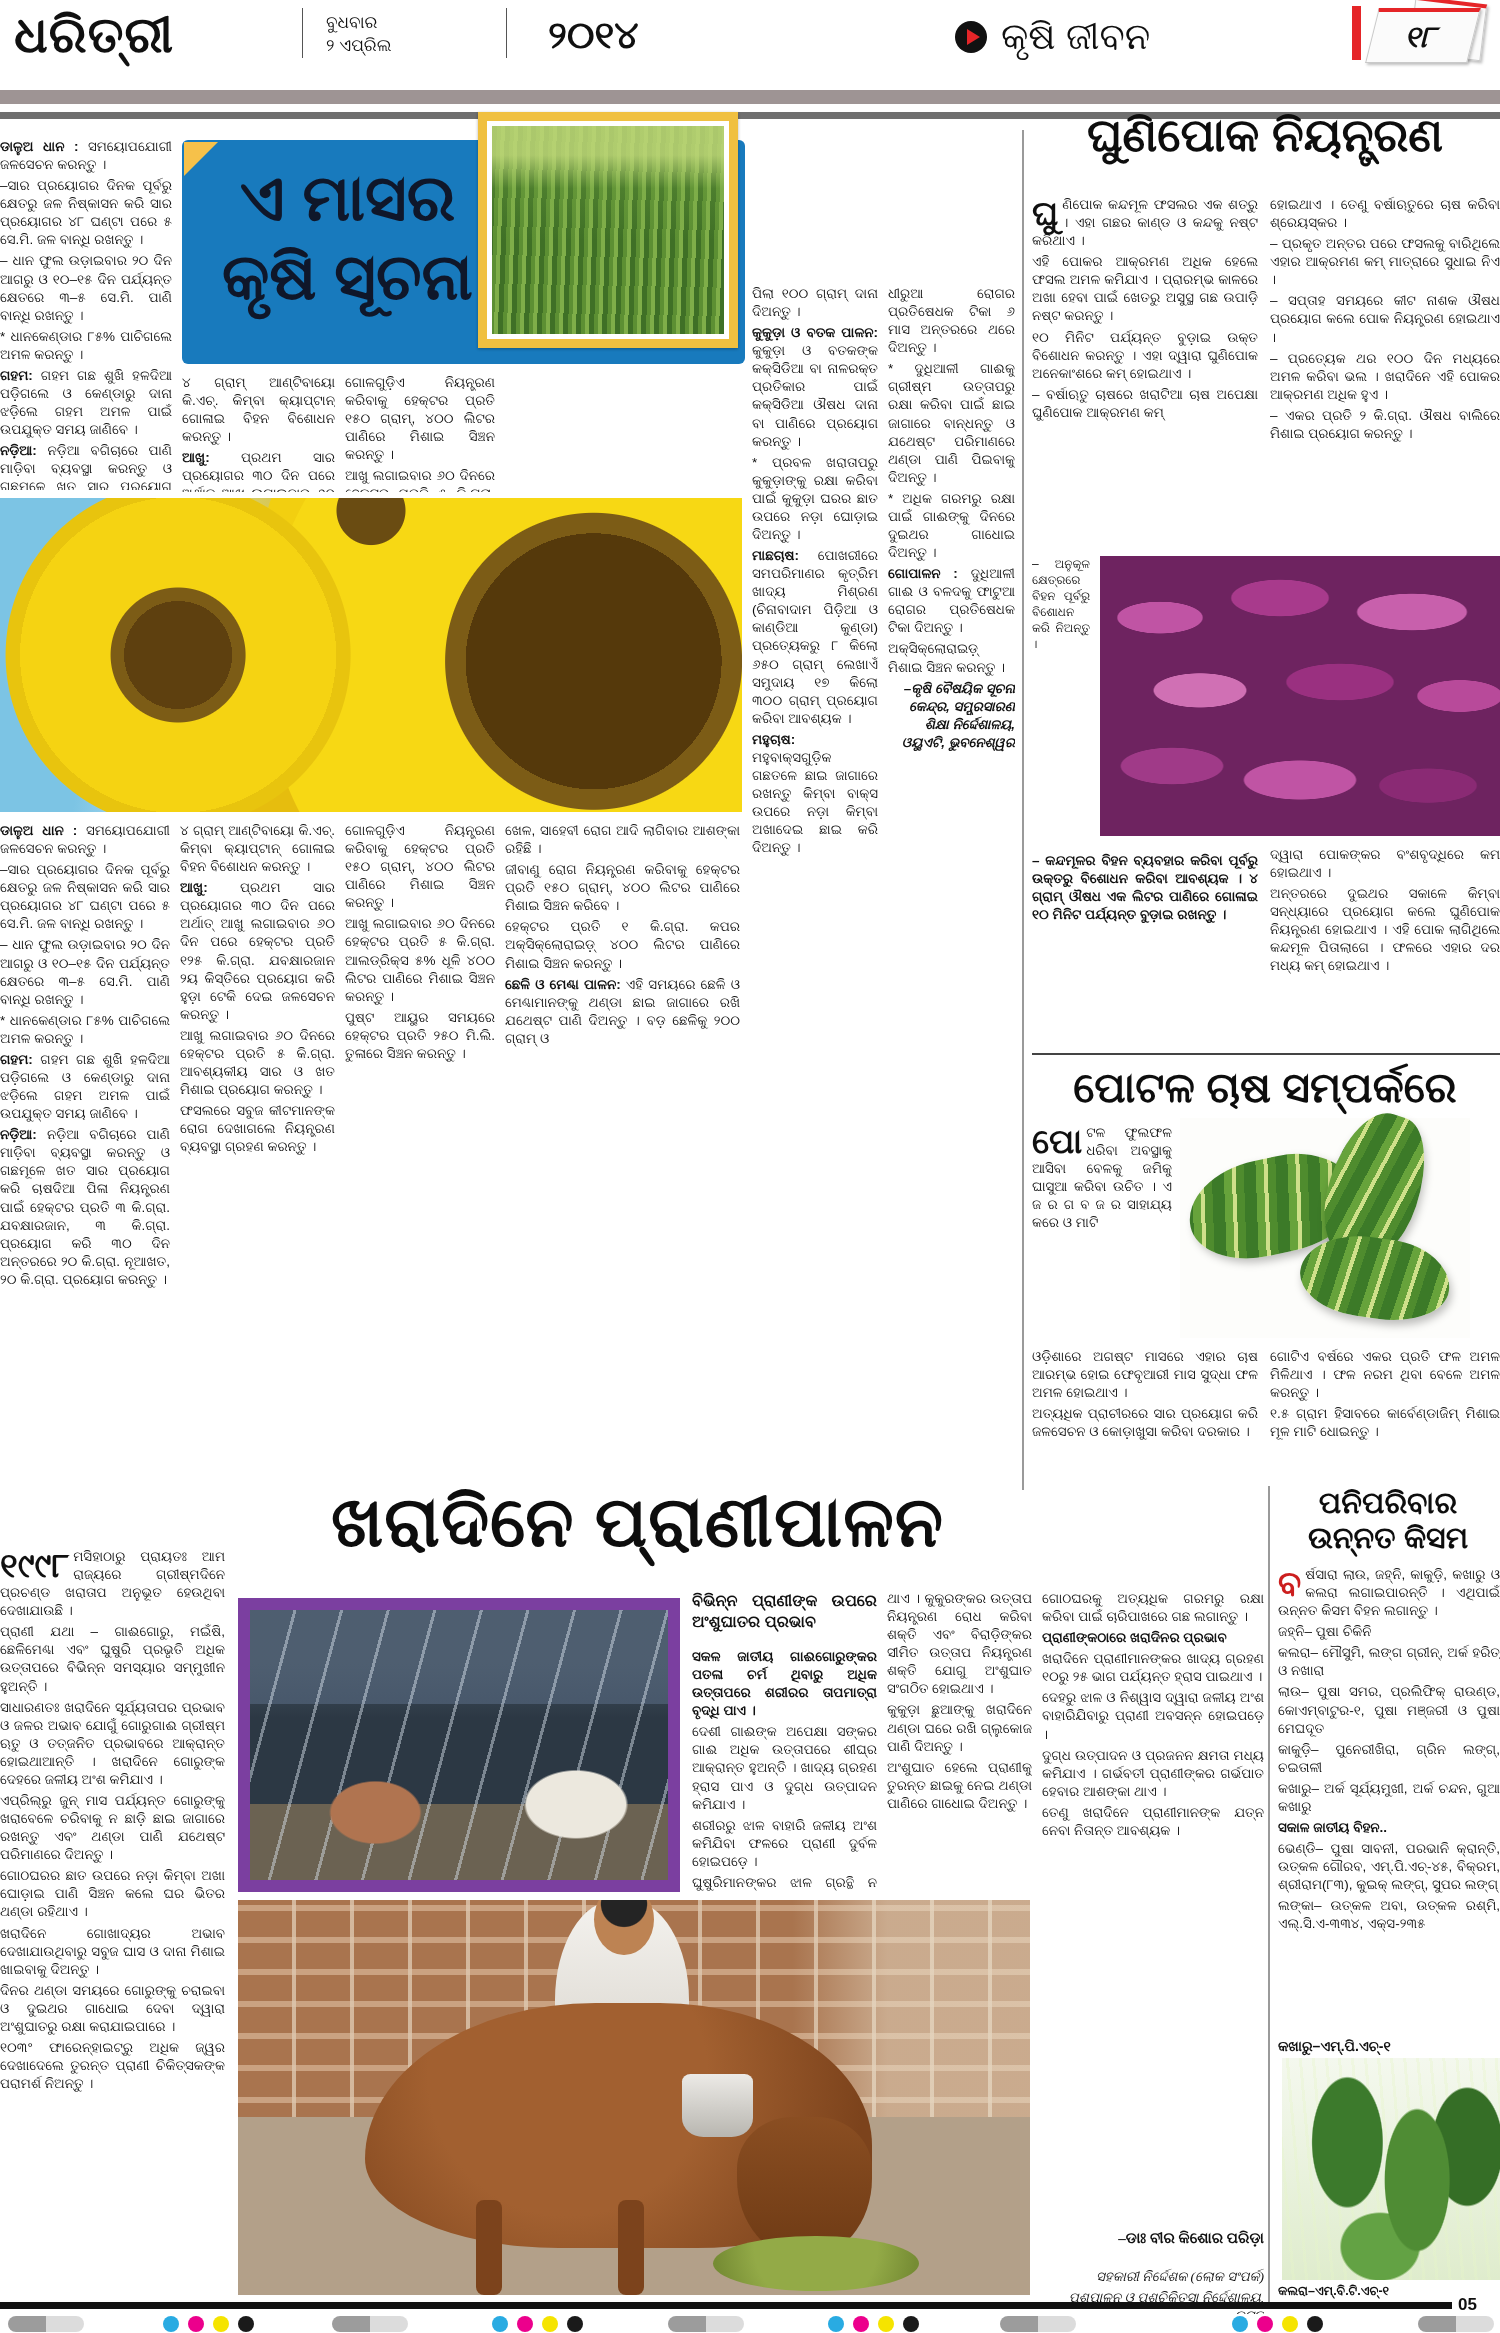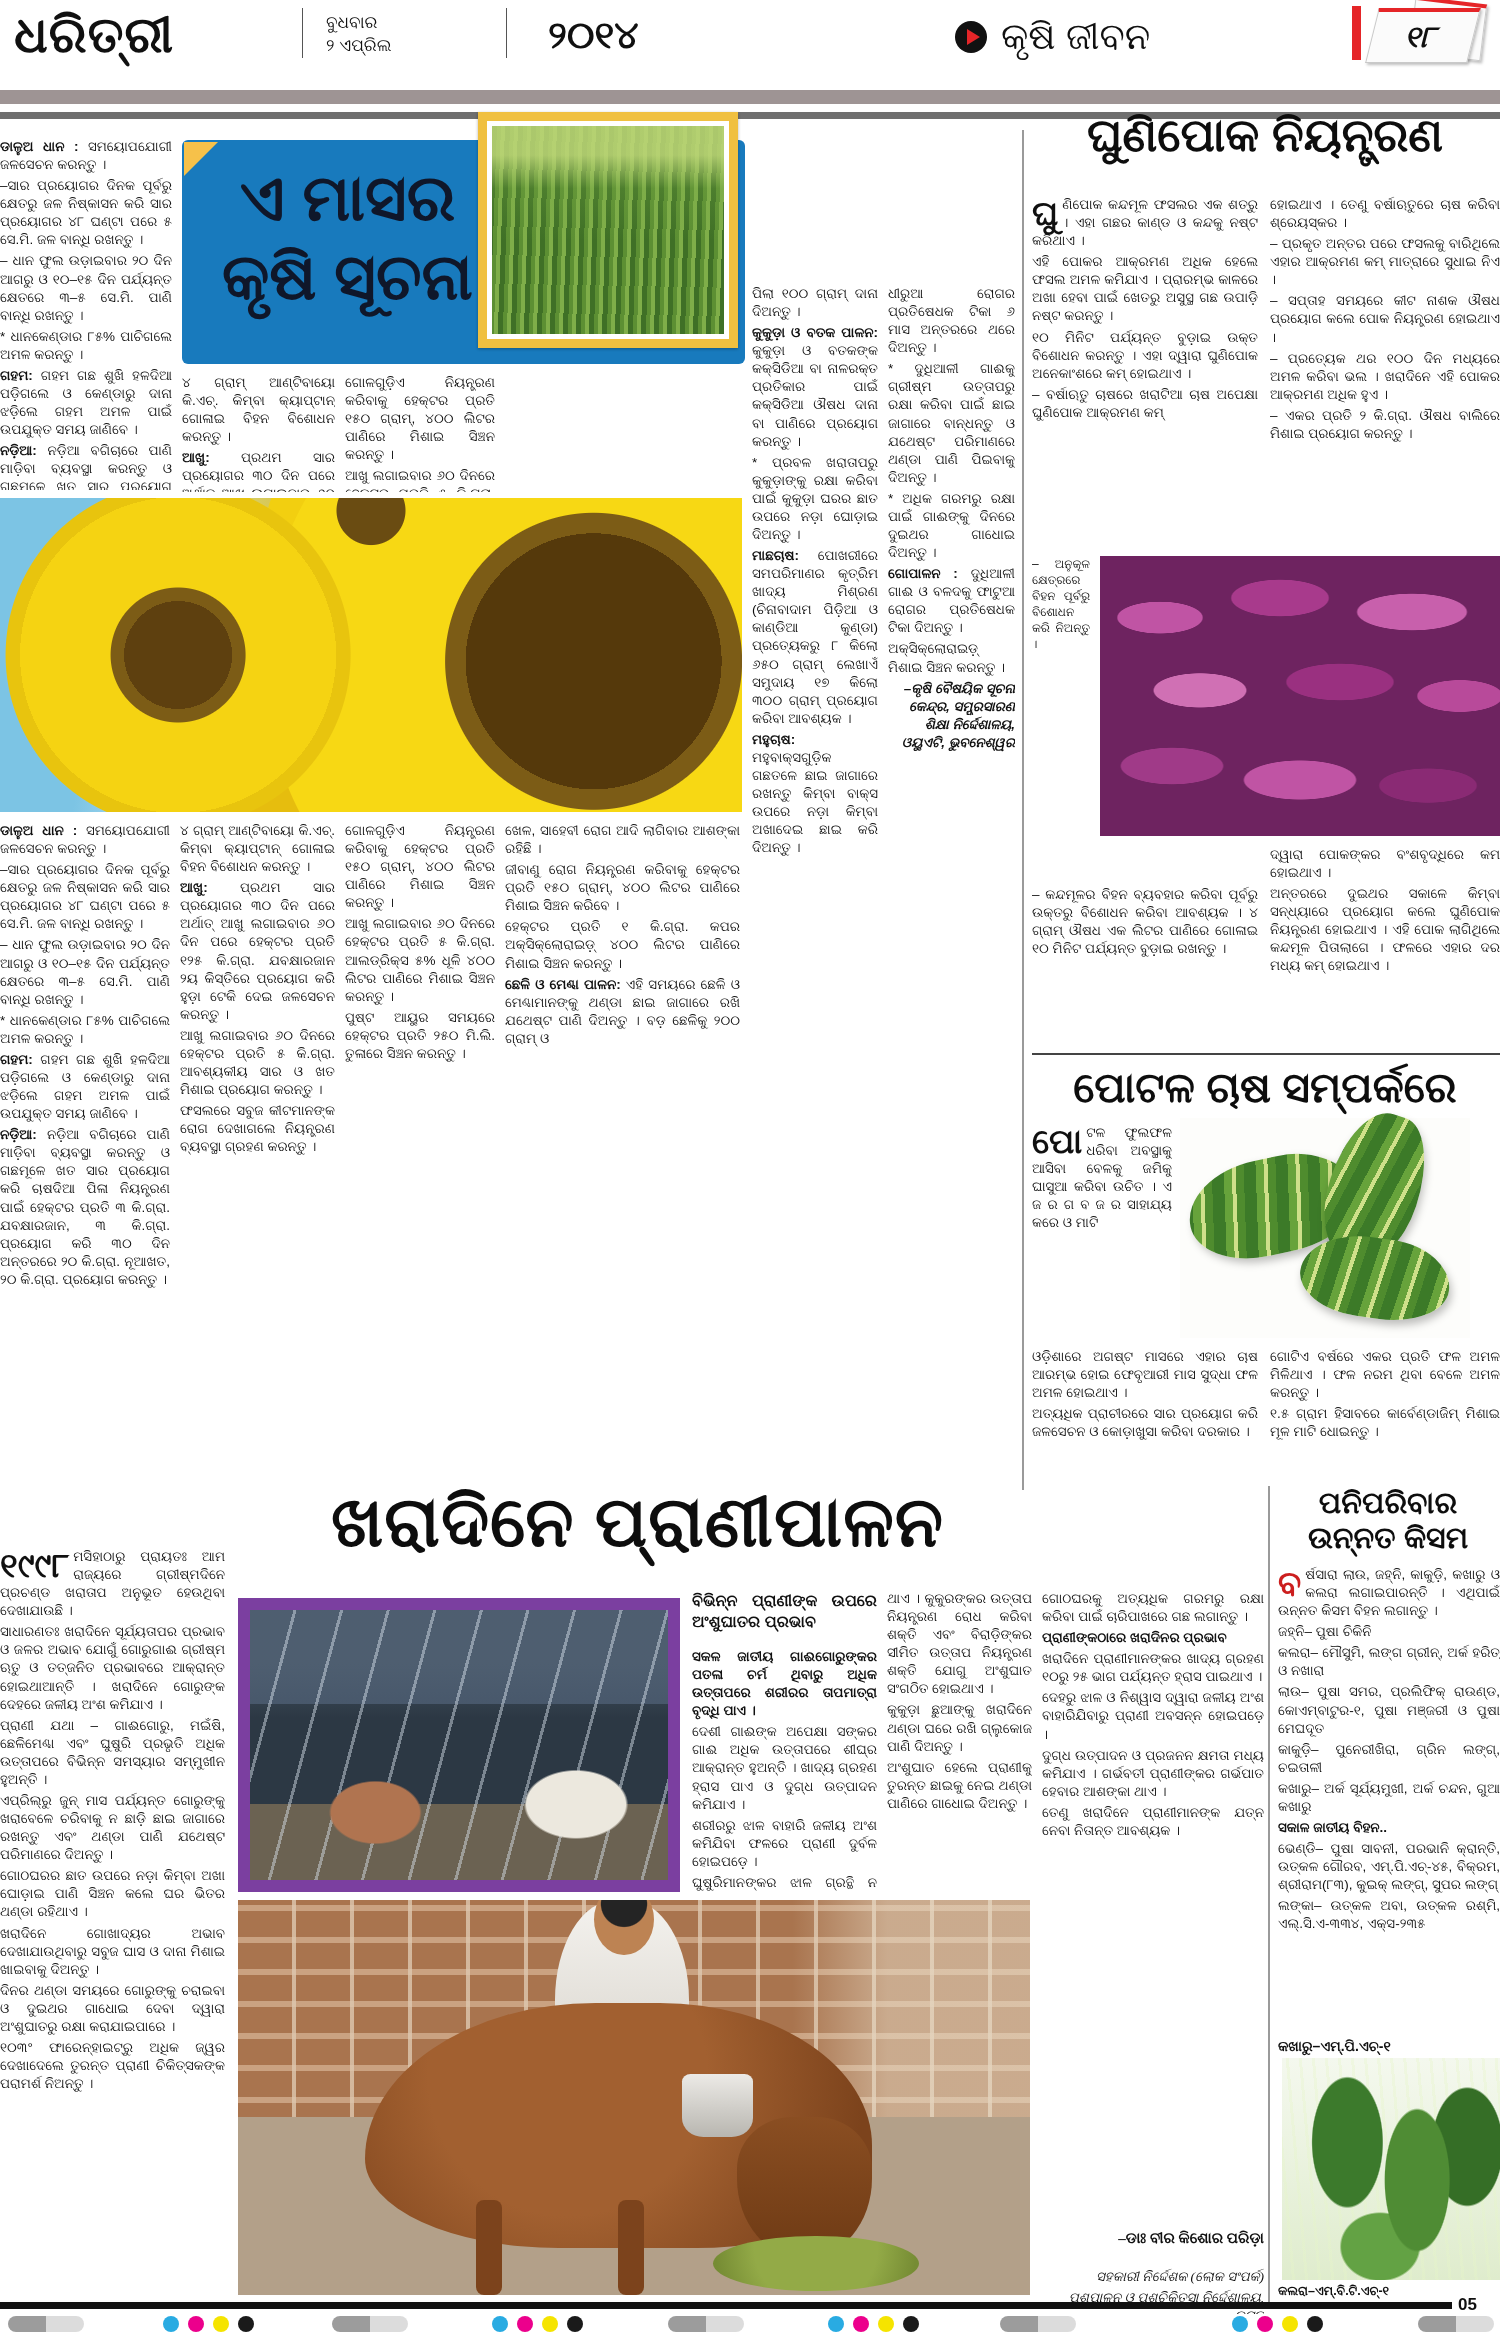--- a/index.html
+++ b/index.html
@@ -224,21 +224,21 @@
       <p class="para">– ସପ୍ତାହ ସମୟରେ କୀଟ ନାଶକ ଔଷଧ ପ୍ରୟୋଗ କଲେ ପୋକ ନିୟନ୍ତ୍ରଣ ହୋଇଥାଏ ।</p>
       <p class="para">– ପ୍ରତ୍ୟେକ ଥର ୧୦୦ ଦିନ ମଧ୍ୟରେ ଅମଳ କରିବା ଭଲ । ଖରାଦିନେ ଏହି ପୋକର ଆକ୍ରମଣ ଅଧିକ ହୁଏ ।</p>
       <p class="para">– ଏକର ପ୍ରତି ୨ କି.ଗ୍ରା. ଔଷଧ ବାଲିରେ ମିଶାଇ ପ୍ରୟୋଗ କରନ୍ତୁ ।</p>
     </div>
 
   <div class="col" style="left:1032px;top:556px;width:58px;height:280px;font-size:12px;">
       <p class="para">– ଅନୁକୂଳ କ୍ଷେତ୍ରରେ ବିହନ ପୂର୍ବରୁ ବିଶୋଧନ କରି ନିଅନ୍ତୁ ।</p>
     </div>
   <div class="abs sweetpotato" style="left:1100px;top:556px;width:400px;height:280px;"></div>
 
-  <div class="col" style="left:1032px;top:886px;width:226px;height:202px;">
+  <div class="col" style="left:1032px;top:852px;width:226px;height:202px;font-weight:bold;">
       <p class="para">– କନ୍ଦମୂଳର ବିହନ ବ୍ୟବହାର କରିବା ପୂର୍ବରୁ ଉକ୍ତରୁ ବିଶୋଧନ କରିବା ଆବଶ୍ୟକ । ୪ ଗ୍ରାମ୍ ଔଷଧ ଏକ ଲିଟର ପାଣିରେ ଗୋଳାଇ ୧୦ ମିନିଟ ପର୍ଯ୍ୟନ୍ତ ବୁଡ଼ାଇ ରଖନ୍ତୁ ।</p>
     </div>
   <div class="col" style="left:1270px;top:846px;width:230px;height:202px;">
       <p class="para">ଦ୍ୱାରା ପୋକଙ୍କର ବଂଶବୃଦ୍ଧିରେ କମ ହୋଇଥାଏ ।</p>
       <p class="para">ଅନ୍ତରରେ ଦୁଇଥର ସକାଳେ କିମ୍ବା ସନ୍ଧ୍ୟାରେ ପ୍ରୟୋଗ କଲେ ଘୁଣିପୋକ ନିୟନ୍ତ୍ରଣ ହୋଇଥାଏ । ଏହି ପୋକ ଲାଗିଥିଲେ କନ୍ଦମୂଳ ପିତାଲାଗେ । ଫଳରେ ଏହାର ଦର ମଧ୍ୟ କମ୍ ହୋଇଥାଏ ।</p>
     </div>
 
   <div class="hrule" style="left:1032px;top:1053px;width:468px;"></div>
 
   <div class="abs headline-black" style="left:1030px;top:1064px;width:470px;font-size:42px;">ପୋଟଳ ଚାଷ ସମ୍ପର୍କରେ</div>
@@ -258,22 +258,22 @@
     </div>
   <div class="col" style="left:1270px;top:1348px;width:230px;height:130px;">
       <p class="para">ଗୋଟିଏ ବର୍ଷରେ ଏକର ପ୍ରତି ଫଳ ଅମଳ ମିଳିଥାଏ । ଫଳ ନରମ ଥିବା ବେଳେ ଅମଳ କରନ୍ତୁ ।</p>
       <p class="para">୧.୫ ଗ୍ରାମ ହିସାବରେ କାର୍ବେଣ୍ଡାଜିମ୍ ମିଶାଇ ମୂଳ ମାଟି ଧୋଇନ୍ତୁ ।</p>
     </div>
 
   <div class="abs headline-black" style="left:235px;top:1482px;width:805px;font-size:70px;letter-spacing:1px;">ଖରାଦିନେ ପ୍ରାଣୀପାଳନ</div>
 
   <div class="col" style="left:0;top:1548px;width:225px;height:752px;">
       <p class="para"><span class="dropcap">୧୯୯୮</span>ମସିହାଠାରୁ ପ୍ରାୟତଃ ଆମ ରାଜ୍ୟରେ ଗ୍ରୀଷ୍ମଦିନେ ପ୍ରଚଣ୍ଡ ଖରାତାପ ଅନୁଭୂତ ହେଉଥିବା ଦେଖାଯାଉଛି ।</p>
+      <p class="para">ପ୍ରାଣୀ ଯଥା – ଗାଈଗୋରୁ, ମଇଁଷି, ଛେଳିମେଣ୍ଢା ଏବଂ ଘୁଷୁରି ପ୍ରଭୃତି ଅଧିକ ଉତ୍ତାପରେ ବିଭିନ୍ନ ସମସ୍ୟାର ସମ୍ମୁଖୀନ ହୁଅନ୍ତି ।</p>
       <p class="para">ସାଧାରଣତଃ ଖରାଦିନେ ସୂର୍ଯ୍ୟତାପର ପ୍ରଭାବ ଓ ଜଳର ଅଭାବ ଯୋଗୁଁ ଗୋରୁଗାଈ ଗ୍ରୀଷ୍ମ ଋତୁ ଓ ତତ୍‌ଜନିତ ପ୍ରଭାବରେ ଆକ୍ରାନ୍ତ ହୋଇଥାଆନ୍ତି । ଖରାଦିନେ ଗୋରୁଙ୍କ ଦେହରେ ଜଳୀୟ ଅଂଶ କମିଯାଏ ।</p>
-      <p class="para">ପ୍ରାଣୀ ଯଥା – ଗାଈଗୋରୁ, ମଇଁଷି, ଛେଳିମେଣ୍ଢା ଏବଂ ଘୁଷୁରି ପ୍ରଭୃତି ଅଧିକ ଉତ୍ତାପରେ ବିଭିନ୍ନ ସମସ୍ୟାର ସମ୍ମୁଖୀନ ହୁଅନ୍ତି ।</p>
       <p class="para">ଏପ୍ରିଲ୍‌ରୁ ଜୁନ୍ ମାସ ପର୍ଯ୍ୟନ୍ତ ଗୋରୁଙ୍କୁ ଖରାବେଳେ ଚରିବାକୁ ନ ଛାଡ଼ି ଛାଇ ଜାଗାରେ ରଖନ୍ତୁ ଏବଂ ଥଣ୍ଡା ପାଣି ଯଥେଷ୍ଟ ପରିମାଣରେ ଦିଅନ୍ତୁ ।</p>
       <p class="para">ଗୋଠଘରର ଛାତ ଉପରେ ନଡ଼ା କିମ୍ବା ଅଖା ଘୋଡ଼ାଇ ପାଣି ସିଞ୍ଚନ କଲେ ଘର ଭିତର ଥଣ୍ଡା ରହିଥାଏ ।</p>
       <p class="para">ଖରାଦିନେ ଗୋଖାଦ୍ୟର ଅଭାବ ଦେଖାଯାଉଥିବାରୁ ସବୁଜ ଘାସ ଓ ଦାନା ମିଶାଇ ଖାଇବାକୁ ଦିଅନ୍ତୁ ।</p>
       <p class="para">ଦିନର ଥଣ୍ଡା ସମୟରେ ଗୋରୁଙ୍କୁ ଚରାଇବା ଓ ଦୁଇଥର ଗାଧୋଇ ଦେବା ଦ୍ୱାରା ଅଂଶୁଘାତରୁ ରକ୍ଷା କରାଯାଇପାରେ ।</p>
       <p class="para">୧୦୩° ଫାରେନ୍‌ହାଇଟ୍‌ରୁ ଅଧିକ ଜ୍ୱର ଦେଖାଦେଲେ ତୁରନ୍ତ ପ୍ରାଣୀ ଚିକିତ୍ସକଙ୍କ ପରାମର୍ଶ ନିଅନ୍ତୁ ।</p>
     </div>
 
   <div class="abs" style="left:238px;top:1598px;width:442px;height:294px;background:#7b3fa0;padding:0;">
     <div class="abs" style="left:12px;top:12px;right:12px;bottom:12px;">
       <div class="shedphoto"></div>

